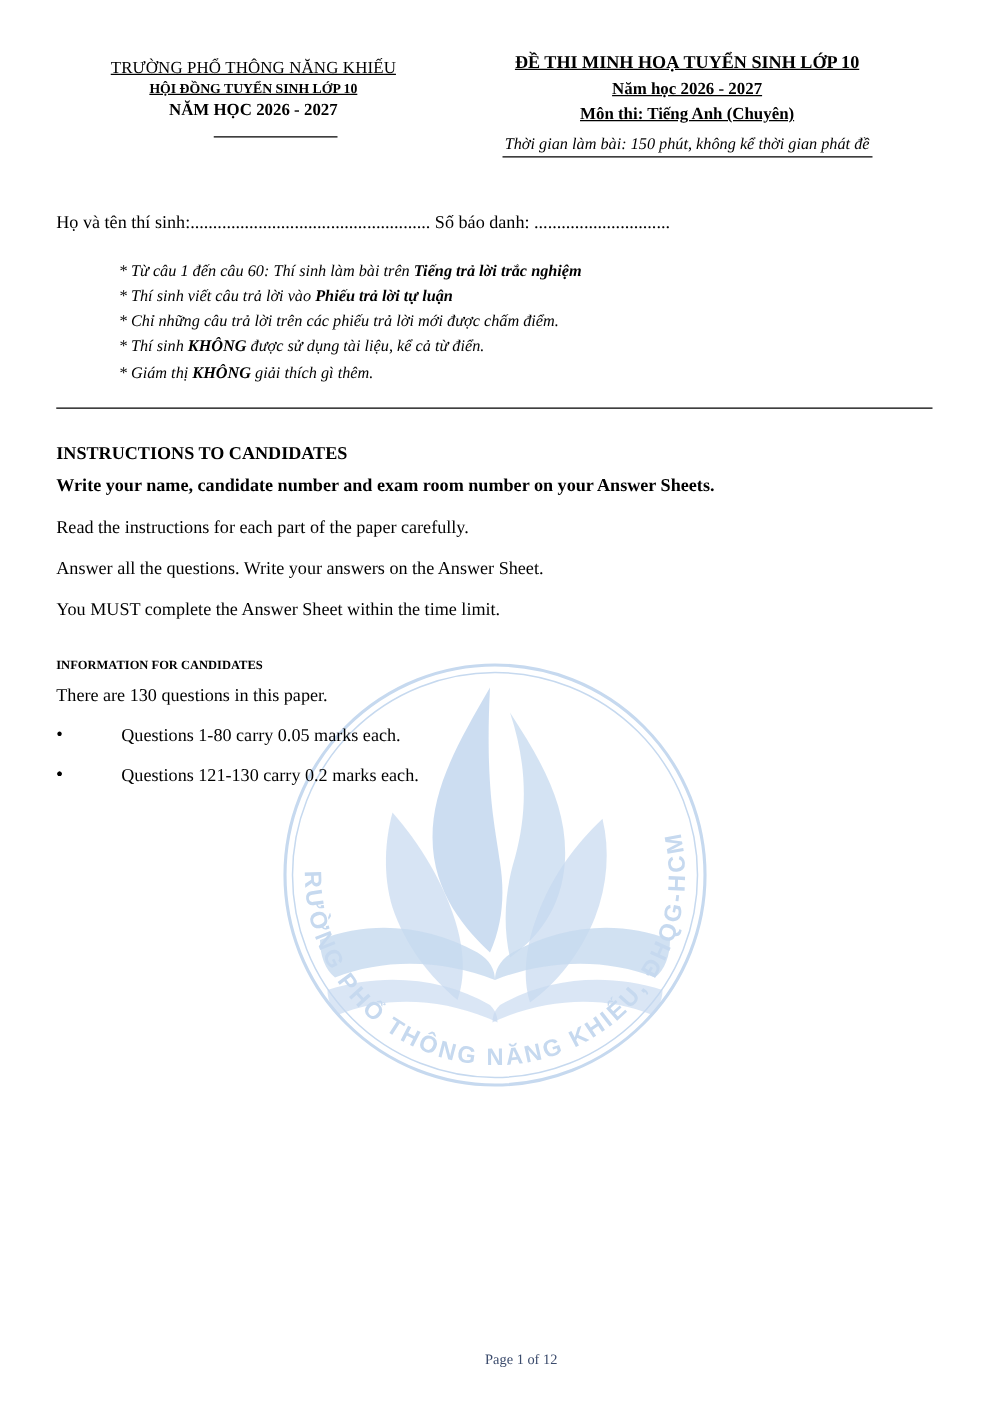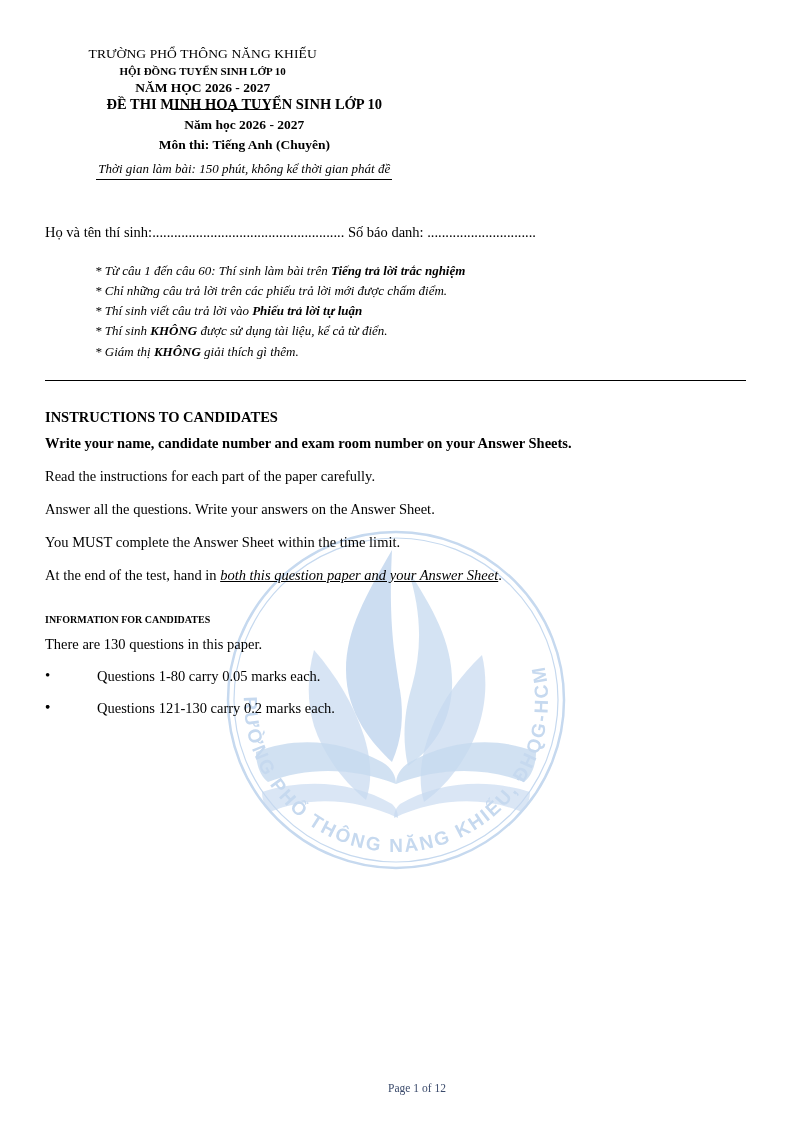--- a/index.html
+++ b/index.html
@@ -31,22 +31,23 @@
 
   .page {
     position: relative;
     z-index: 2;
     padding: 0;
   }
 
   
   .header {
     display: flex;
-    flex-direction: column;
+    flex-direction: row;
     padding: 42px 50px 0 50px;
+    text-decoration: underline;
   }
   .header-left {
     width: 44%;
     text-align: center;
     padding-top: 4px;
   }
   .header-right {
     width: 56%;
     text-align: center;
   }
@@ -216,35 +217,34 @@
   </div>
 
   <div class="candidate-line">
     <span>Họ và tên thí sinh:</span><span class="dots-a">.....................................................</span>
     <span>Số báo danh:</span>
     <span>..............................</span>
   </div>
 
   <div class="notes">
     <div><span>* Từ câu 1 đến câu 60: Thí sinh làm bài trên </span><span class="b">Tiếng trả lời trắc nghiệm</span><span></span></div>
+    <div><span>* Thí sinh viết câu trả lời vào </span><span class="b">Phiếu trả lời tự luận</span><span></span></div>
     <div><span>* Chỉ những câu trả lời trên các phiếu trả lời  mới được chấm điểm.</span><span class="b"></span><span></span></div>
-    <div><span>* Thí sinh viết câu trả lời vào </span><span class="b">Phiếu trả lời tự luận</span><span></span></div>
     <div><span>* Thí sinh </span><span class="b">KHÔNG</span><span> được sử dụng tài liệu, kể cả từ điển.</span></div>
     <div><span>* Giám thị </span><span class="b">KHÔNG</span><span> giải thích gì thêm.</span></div>
   </div>
 
   <div class="divider"></div>
 
   <div class="section">
     <div class="sect-title">INSTRUCTIONS TO CANDIDATES</div>
     <div class="sect-sub">Write your name, candidate number and exam room number on your Answer Sheets.</div>
     <div class="para">Read the instructions for each part of the paper carefully.</div>
     <div class="para">Answer all the questions. Write your answers on the Answer Sheet.</div>
     <div class="para">You MUST complete the Answer Sheet within the time limit.</div>
-    <div class="para"><span>At the end of the test, hand in </span><u>both this question paper and your Answer Sheet</u><span>.</span></div>
 
     <div class="info-title">INFORMATION FOR CANDIDATES</div>
     <div class="info-line">There are 130 questions in this paper.</div>
     <ul class="bullets">
       <li><span class="dot">•</span><span>Questions 1-80 carry 0.05 marks each.</span></li>
       <li><span class="dot">•</span></li>
       <li><span class="dot">•</span><span>Questions 121-130 carry 0.2 marks each.</span></li>
     </ul>
   </div>
 

